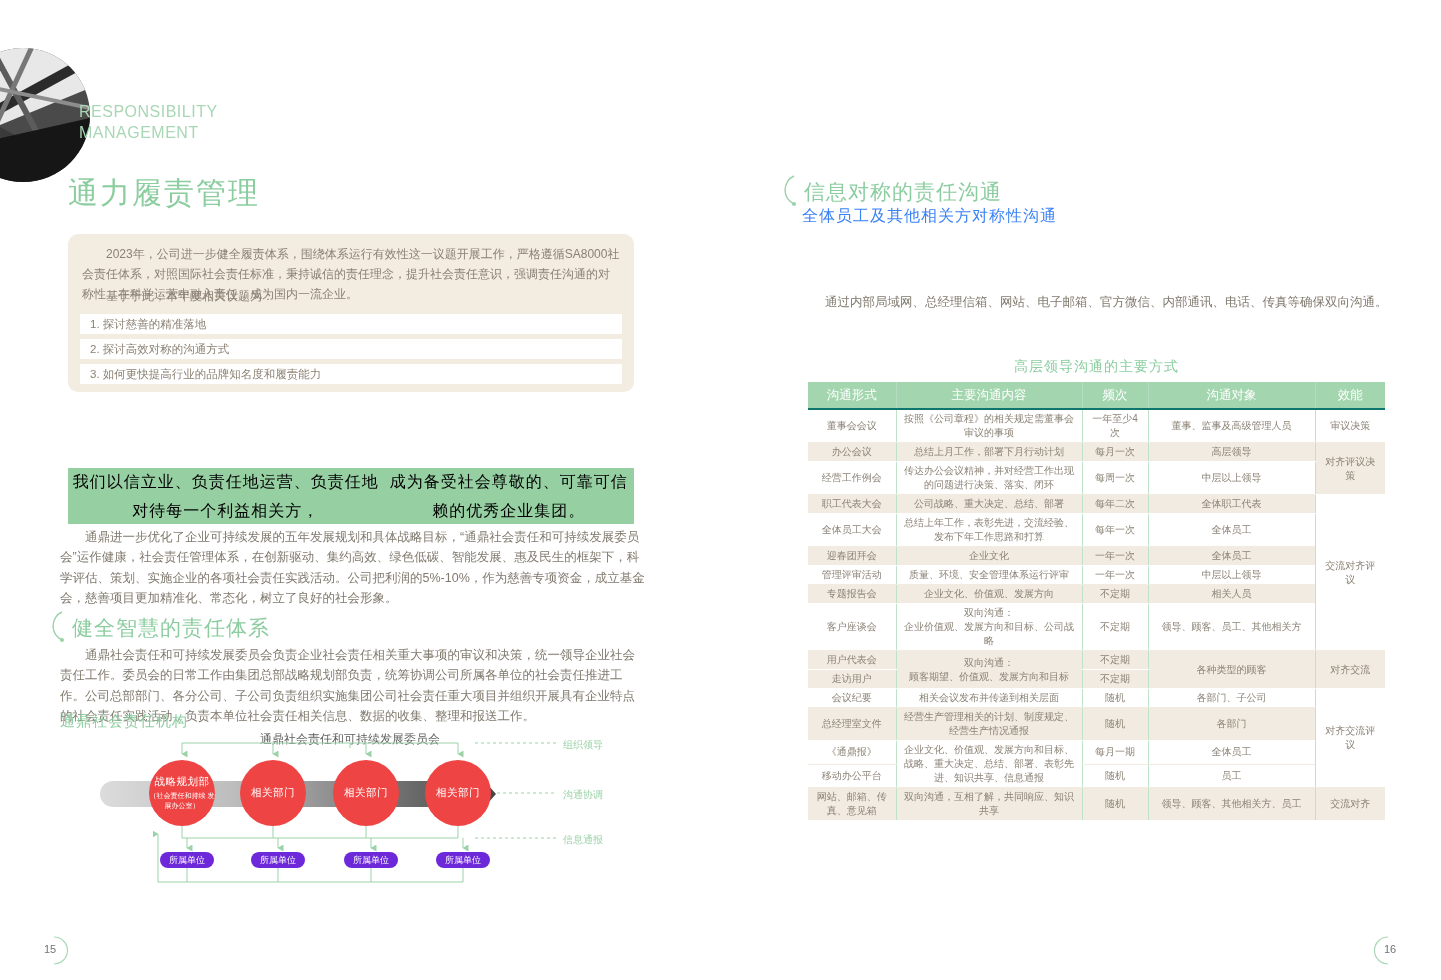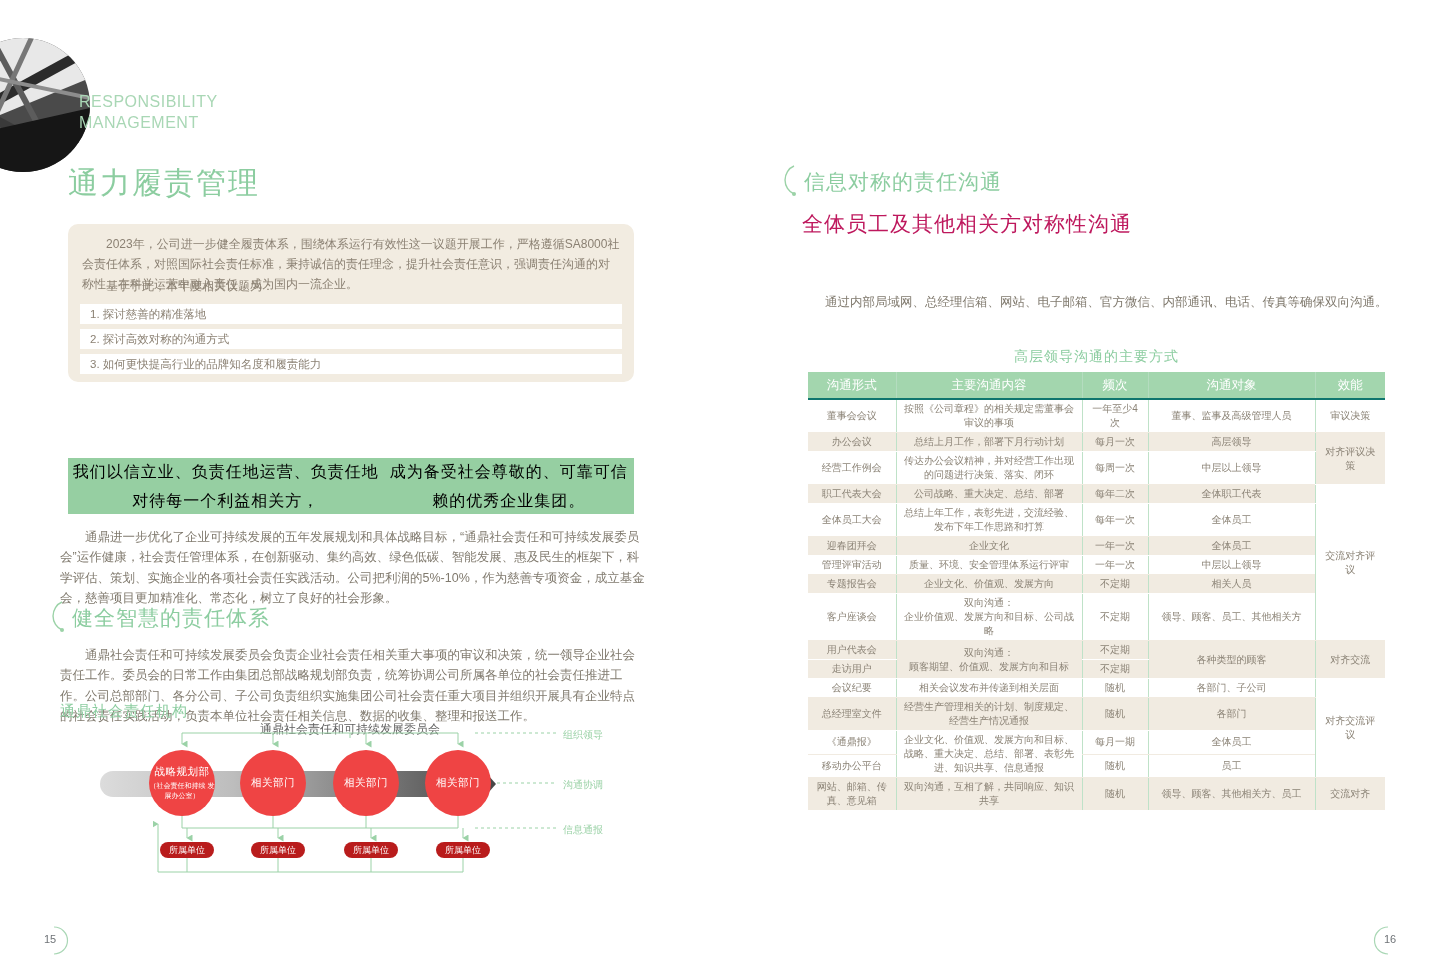--- a/index.html
+++ b/index.html
@@ -1,18 +1,18 @@
 <!DOCTYPE html>
 <html><head>
 <meta charset="utf-8">
 <style>
   html,body{margin:0;padding:0;background:#fff;}
   body{font-family:"Liberation Sans",sans-serif;}
   #spread{position:relative;width:1441px;height:980px;background:#ffffff;overflow:hidden;}
-  .abs{position:absolute;}
+  .abs{position:absolute;margin-top:10px;}
 
   
   #photo-circle{left:-44px;top:38px;width:134px;height:134px;}
   #eyebrow{left:79px;top:92px;color:#a9d7b5;font-size:16px;line-height:1.3;letter-spacing:.5px;}
   #page-title-left{left:68px;top:163px;color:#8ccda0;font-size:30px;letter-spacing:2px;}
   #intro-box{left:68px;top:224px;width:566px;height:158px;background:#f2ece1;border-radius:10px;padding:0;box-sizing:border-box;}
   #intro-box .bp{position:absolute;left:14px;right:14px;color:#8b8173;font-size:12px;line-height:1.65;text-indent:2em;margin:0;}
   #intro-p1{top:11px;}
   #intro-p2{top:53px;}
   .intro-item{position:absolute;left:12px;right:12px;height:20px;background:#ffffff;color:#8b8173;font-size:11.5px;line-height:20px;padding-left:10px;}
@@ -35,33 +35,33 @@
   #orgchart{left:60px;top:702px;width:600px;height:186px;}
   #org-title{position:absolute;left:0;top:0;width:580px;text-align:left;color:#8ccda0;font-size:15px;letter-spacing:1px;}
   #org-subtitle{position:absolute;left:0;top:19px;width:580px;text-align:center;color:#5d5d5d;font-size:12px;}
   #org-svg{position:absolute;left:0;top:0;}
   #gray-band{position:absolute;left:40px;top:69px;width:380px;height:26px;background:linear-gradient(to right,#dcdcdc,#bdbdbd 35%,#6e6e6e 80%,#4c4c4c);border-radius:13px 0 0 13px;}
   #gray-band-tip{position:absolute;left:420px;top:64px;width:0;height:0;border-top:18px solid transparent;border-bottom:18px solid transparent;border-left:16px solid #474747;}
   .org-node{position:absolute;top:48px;width:66px;height:66px;border-radius:50%;background:#ef4444;color:#ffffff;display:flex;flex-direction:column;align-items:center;justify-content:center;text-align:center;}
   .org-node .nm{font-size:10.5px;letter-spacing:.5px;}
   .org-node .sub{font-size:7px;line-height:1.5;margin-top:2px;}
   #node-0{left:89px;}#node-1{left:180px;}#node-2{left:273px;}#node-3{left:365px;}
-  .org-pill{position:absolute;top:140px;width:54px;height:16px;border-radius:8px;background:#b91c1c;color:#fff;font-size:9px;line-height:16px;text-align:center;}
+  .org-pill{position:absolute;top:140px;width:54px;height:16px;border-radius:8px;background:#6d28d9;color:#fff;font-size:9px;line-height:16px;text-align:center;}
   #pill-0{left:100px;}#pill-1{left:191px;}#pill-2{left:284px;}#pill-3{left:376px;}
   .org-label{position:absolute;left:503px;color:#9bd2a7;font-size:10px;}
   #org-label-0{top:26px;}#org-label-1{top:76px;}#org-label-2{top:121px;}
 
   #pagenum-left{left:38px;top:926px;width:34px;height:30px;}
   #pagenum-right{left:1370px;top:926px;width:34px;height:30px;}
   .pn-num{position:absolute;top:7px;color:#6f7377;font-size:11px;}
   .pn-svg{position:absolute;left:0;top:0;}
 
   
   #sec-r{left:780px;top:168px;}
-  #subsec-r{left:802px;top:210px;color:#be185d;font-size:21px;letter-spacing:1px;}
+  #subsec-r{left:802px;top:196px;color:#3b82f6;font-size:16px;letter-spacing:1px;}
   #rp1{left:800px;top:238px;width:592px;color:#807a6e;font-size:12.5px;line-height:1.65;text-indent:2em;margin:0;}
   #rp2{left:800px;top:292px;width:592px;color:#807a6e;font-size:12.5px;line-height:1.65;text-indent:2em;margin:0;}
   #table-title{left:808px;top:348px;width:577px;text-align:center;color:#8ccda0;font-size:14px;letter-spacing:1px;}
   #comm-table{left:808px;top:372px;}
   table.comm{border-collapse:collapse;width:577px;table-layout:fixed;}
   table.comm th{background:#a3d6ae;color:#ffffff;font-weight:normal;font-size:12.5px;height:24px;border-left:1px solid #b4dcbf;border-bottom:2px solid #0f766e;}
   table.comm th:first-child{border-left:none;}
   table.comm td{font-size:10px;color:#8b8376;text-align:center;line-height:1.4;padding:2px 5px;border-left:1px solid #bfe2c8;vertical-align:middle;}
   table.comm td:first-child{border-left:none;}
   table.comm td.w{background:#ffffff;border-bottom:1px solid #f1ebe1;}

